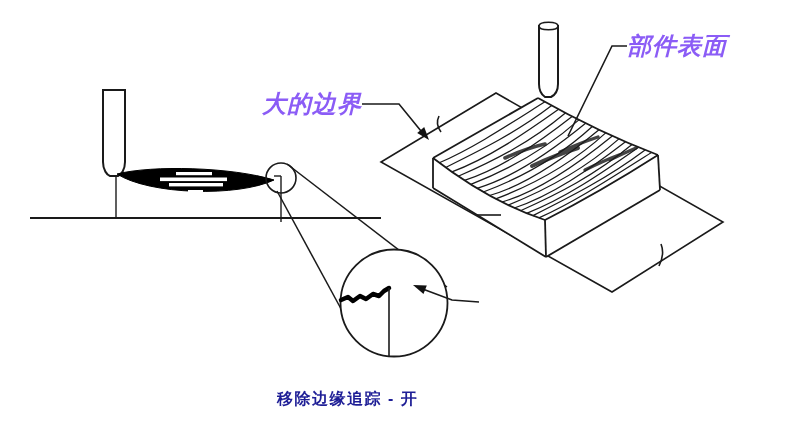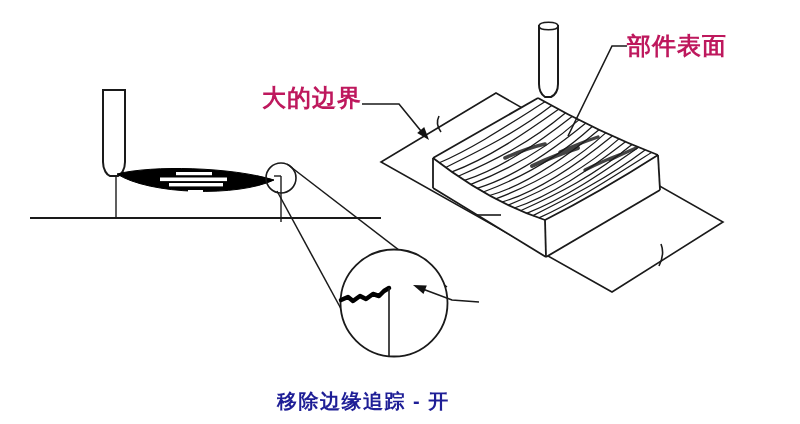--- a/index.html
+++ b/index.html
@@ -2,25 +2,25 @@
 <html><head>
 <meta charset="utf-8">
 <style>
   html,body{margin:0;padding:0;background:#fff;}
   .stage{
     position:relative;width:800px;height:424px;background:#ffffff;overflow:hidden;
     font-family:"Liberation Sans","DejaVu Sans",sans-serif;
   }
   .stage svg{position:absolute;left:0;top:0;}
   .dlabel{
-    position:absolute;color:#be185d;font-size:24px;font-weight:600;
-    letter-spacing:1px;white-space:nowrap;line-height:1.05;
+    position:absolute;color:#8b5cf6;font-size:24px;font-weight:600;
+    letter-spacing:1px;white-space:nowrap;line-height:1.05;font-style:italic;
   }
   .caption{
-    position:absolute;font-size:20px;font-weight:bold;letter-spacing:1.5px;
+    position:absolute;font-size:16px;font-weight:bold;letter-spacing:1.5px;
     white-space:nowrap;line-height:1.05;
   }
 </style>
 </head>
 <body>
 
 <div class="stage">
 
   <svg width="800" height="424" viewBox="0 0 800 424">
 
@@ -127,19 +127,19 @@
     <g fill="#ffffff" stroke="#1a1a1a" stroke-width="2">
       <path d="M539 26 V84 C539 91 542 95 545 97 H551 C555 95 558 91 558 84 V26 Z"></path>
       <path d="M539 26 C539 21 558 21 558 26 C558 31 539 31 539 26 Z" stroke-width="1.6"></path>
     </g>
 
     <g stroke="#1a1a1a" stroke-width="1.6" fill="none">
       <polyline points="627,46 612,46 568,136"></polyline>
     </g>
   </svg>
 
-  <div class="dlabel" style="left:262px;top:85px;">大的边界</div>
+  <div class="dlabel" style="left:262px;top:91px;">大的边界</div>
 
   <div class="dlabel" style="left:627px;top:33px;">部件表面</div>
 
 
   <div class="caption" style="left: 277px; top: 391px; color: rgb(30, 30, 150);">移除边缘追踪 - 开</div>
 </div>
 
 </body></html>

